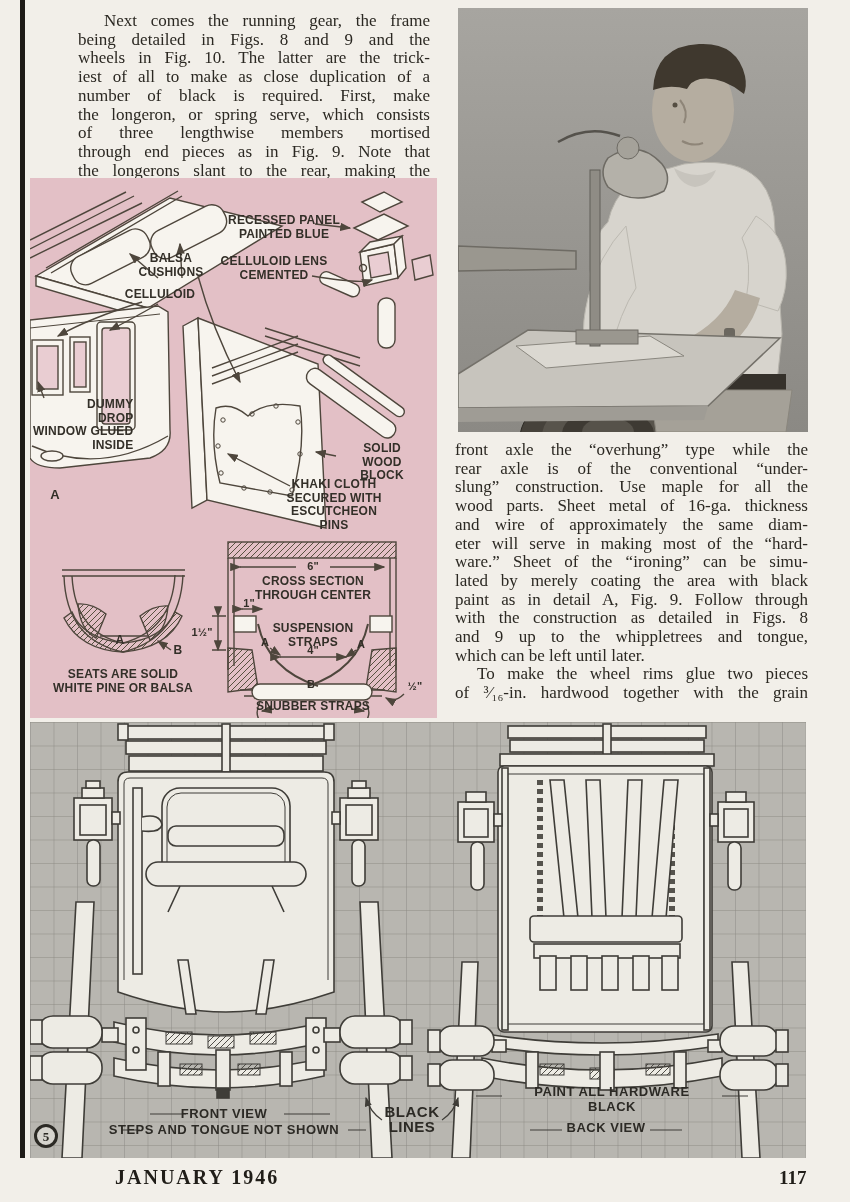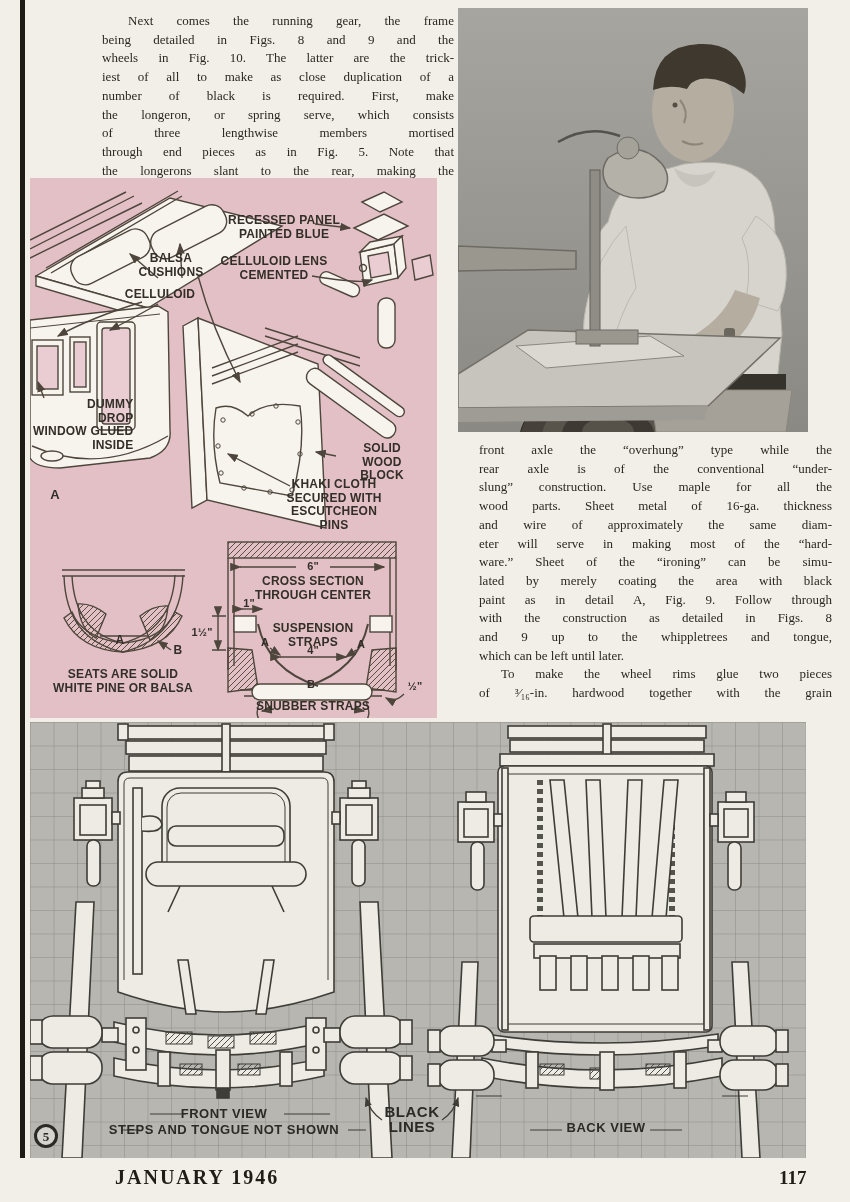--- a/index.html
+++ b/index.html
@@ -6,21 +6,21 @@
     --page-bg:#f2efe9; --panel-pink:#e3c0c6; --drawing-bg:#b8b6b0;
     --ink:#2b2822; --label-ink:#332f28;
   }
   *{box-sizing:border-box;}
   html,body{margin:0;padding:0;}
   body{width:850px;height:1202px;position:relative;overflow:hidden;
        background:var(--page-bg);font-family:"Liberation Serif","DejaVu Serif",serif;}
   .left-rule{position:absolute;left:20px;top:0;width:5px;height:1158px;background:#1e1b17;}
 
   
-  .textcol{position:absolute;color:var(--ink);font-size:13px;line-height:18.7px;margin-left:24px;}
+  .textcol{position:absolute;color:var(--ink);font-size:17px;line-height:18.7px;}
   .intro-col{left:78px;top:12px;width:352px;}
   .body-col{left:455px;top:441px;width:353px;}
   .tline{text-align:justify;text-align-last:justify;}
   .intro-col .tline:first-child{text-indent:26px;}
   .body-col .tline:nth-child(12){text-align-last:left;}
   .body-col .tline:nth-child(13){text-indent:22px;}
 
   
   .photo{position:absolute;left:458px;top:8px;width:350px;height:424px;background:#97958f;}
   .photo svg{display:block;}
@@ -57,21 +57,21 @@
   <div class="left-rule"></div>
 
   <div class="textcol intro-col">
       <div class="tline">Next comes the running gear, the frame</div>
       <div class="tline">being detailed in Figs. 8 and 9 and the</div>
       <div class="tline">wheels in Fig. 10. The latter are the trick-</div>
       <div class="tline">iest of all to make as close duplication of a</div>
       <div class="tline">number of black is required. First, make</div>
       <div class="tline">the longeron, or spring serve, which consists</div>
       <div class="tline">of three lengthwise members mortised</div>
-      <div class="tline">through end pieces as in Fig. 5. Note that</div>
+      <div class="tline">through end pieces as in Fig. 9. Note that</div>
       <div class="tline">the longerons slant to the rear, making the</div>
     </div>
 
   <div class="photo">
     <svg width="350" height="424" viewBox="0 0 350 424">
       <defs>
         <linearGradient id="pbg" x1="0" y1="0" x2="0" y2="1">
           <stop offset="0" stop-color="#a7a5a0"></stop>
             <stop offset="1" stop-color="#8b8984"></stop>
         </linearGradient>
@@ -423,20 +423,21 @@
         <path d="M412,398 Q424,390 428,376" marker-end="url(#da)"></path>
         <path d="M446,374 H472 M692,374 H718"></path>
         <path d="M500,408 H532 M620,408 H652"></path>
       </g>
       <circle cx="16" cy="414" r="11" fill="#d6d4ce" stroke="#2c2a25" stroke-width="2"></circle>
     </svg>
     <div class="dlabel" style="left:194px;top:384px">FRONT VIEW</div>
     <div class="dlabel" style="left:194px;top:400px">STEPS AND TONGUE NOT SHOWN</div>
     <div class="dlabel" style="left:382px;top:382px;font-size:15px">BLACK
 LINES</div>
+    <div class="dlabel" style="left:582px;top:362px">PAINT ALL HARDWARE BLACK</div>
     <div class="dlabel" style="left:576px;top:398px">BACK VIEW</div>
     <div class="fig-num">5</div>
   </div>
 
   <div class="footer-left">JANUARY 1946</div>
   <div class="footer-right">117</div>
 
 </div>
 
 </body></html>

